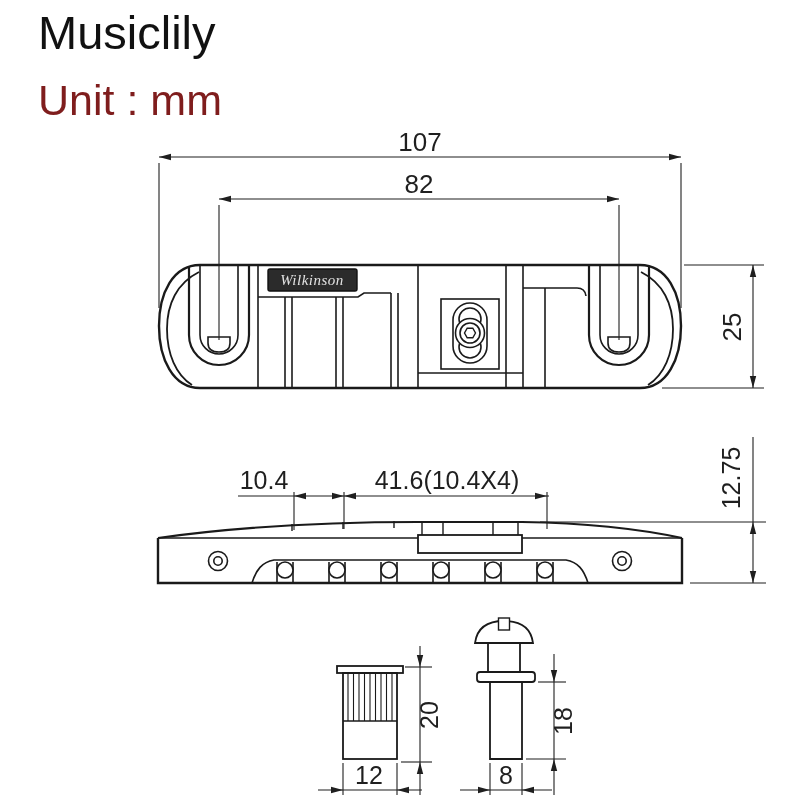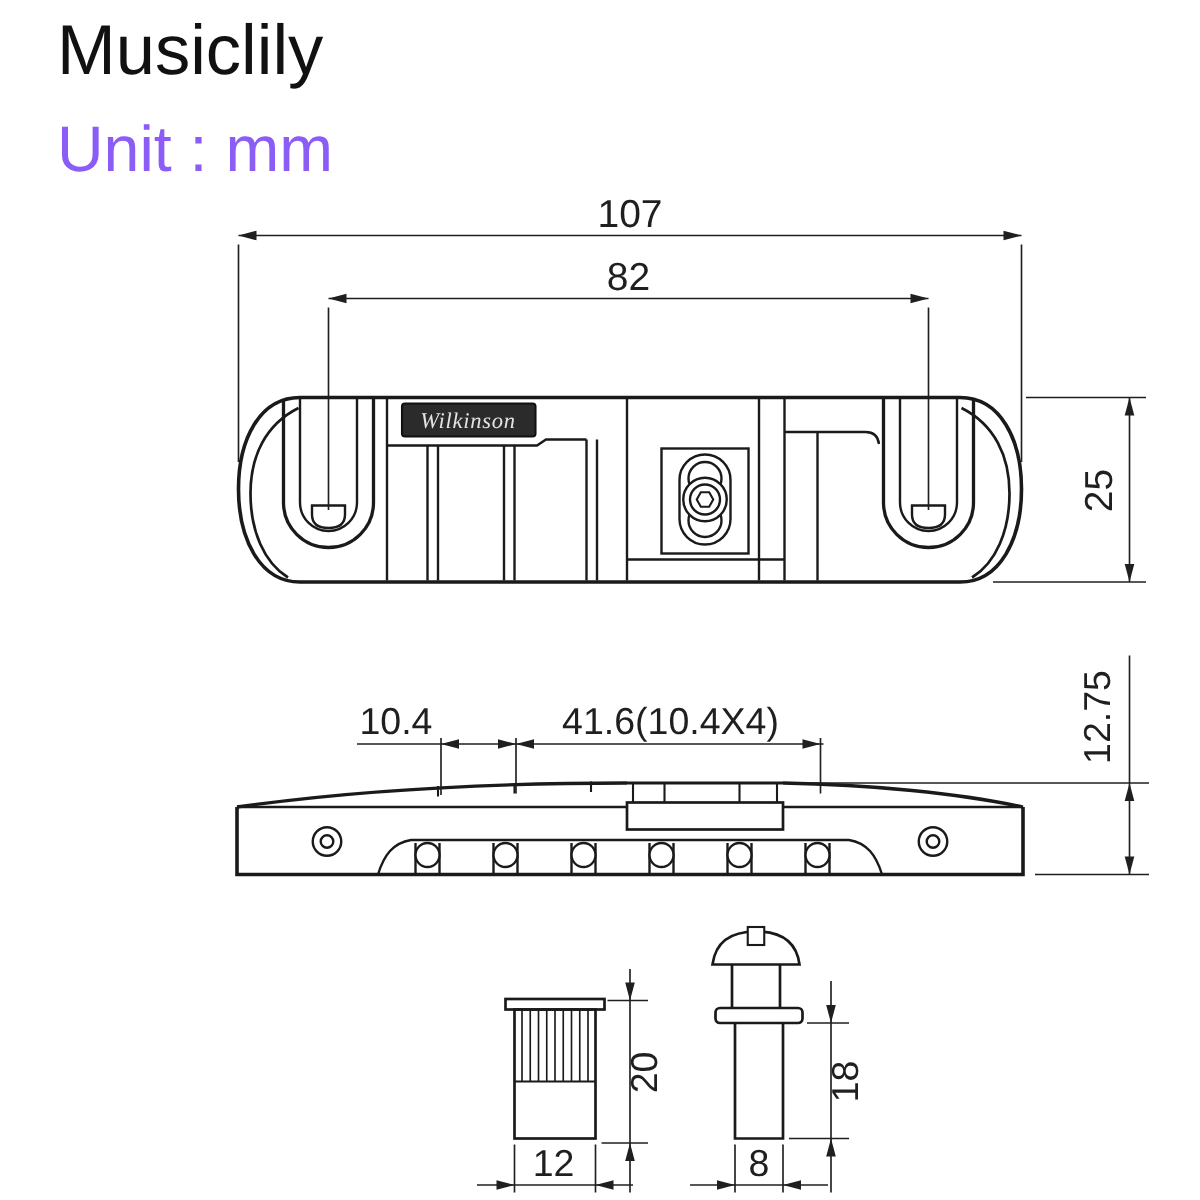--- a/index.html
+++ b/index.html
@@ -1,19 +1,19 @@
 <!DOCTYPE html>
 <html><head>
 <meta charset="utf-8">
 <style>
   html,body{margin:0;padding:0;background:#ffffff;}
   .page{position:relative;width:800px;height:800px;background:#ffffff;overflow:hidden;
         font-family:"Liberation Sans", sans-serif;}
   .brand{position:absolute;left:38px;top:5px;font-size:47px;color:#111;letter-spacing:0px;}
-  .unit{position:absolute;left:38px;top:76px;font-size:43px;color:#8b5cf6;}
+  .unit{position:absolute;left:38px;top:76px;font-size:43px;color:#7f1d1d;}
   svg{position:absolute;left:0;top:0;}
   svg text.dim{font-family:"Liberation Sans", sans-serif;font-size:25px;fill:#1f1f1f;}
   svg text.dimbig{font-family:"Liberation Sans", sans-serif;font-size:26px;fill:#1f1f1f;}
   svg text.logo{font-family:"Liberation Serif", serif;font-style:italic;font-size:15px;
                 fill:#e3e3e3;letter-spacing:0.5px;}
 </style>
 </head>
 <body>
 
 <div class="page">

